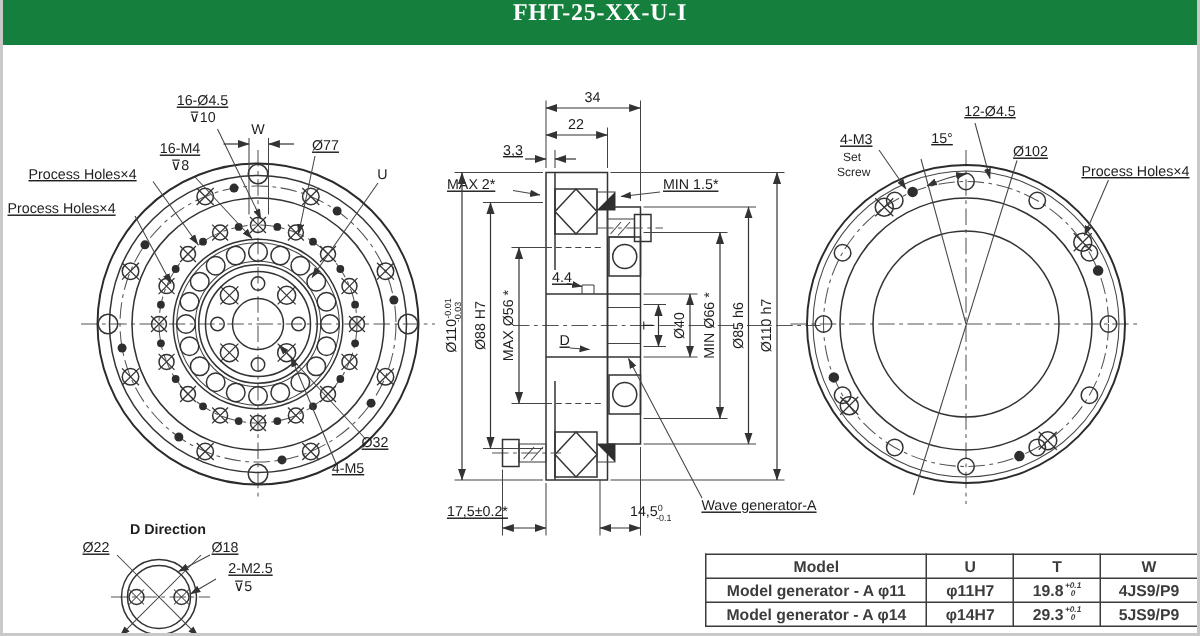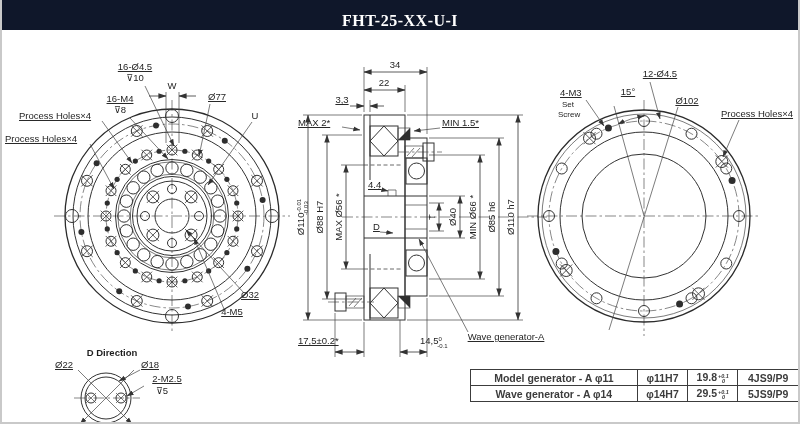--- a/index.html
+++ b/index.html
@@ -1,20 +1,20 @@
 <!DOCTYPE html>
 <html><head>
 <meta charset="utf-8">
 <style>
   html,body{margin:0;padding:0;background:#e8e8e8;}
   #page{position:relative;width:800px;height:424px;background:#fff;overflow:hidden;
         border-left:2px solid #c9c9c9;border-right:2px solid #c9c9c9;border-bottom:2px solid #c9c9c9;
         box-sizing:border-box;font-family:"Liberation Sans","DejaVu Sans",sans-serif;}
-  #titlebar{position:absolute;left:0;top:0;width:100%;height:30px;background:#0f172a;
-        color:#fff;display:flex;align-items:flex-end;justify-content:center;
+  #titlebar{position:absolute;left:0;top:0;width:100%;height:30px;background:#15803d;
+        color:#fff;display:flex;align-items:flex-start;justify-content:center;
         font-family:"Liberation Serif","DejaVu Serif",serif;font-weight:bold;font-size:16px;letter-spacing:.5px;}
   svg{position:absolute;left:0;top:0;}
   svg text{font-family:"Liberation Sans","DejaVu Sans",sans-serif;font-size:9.5px;fill:#1e1e1e;}
   .u{text-decoration:underline;}
   .sm{font-size:8px;}
   .s{stroke:#333;fill:none;stroke-width:1;}
   .s2{stroke:#2b2b2b;fill:none;stroke-width:1.3;}
   .t{stroke:#444;fill:none;stroke-width:.7;}
   .cl{stroke:#555;fill:none;stroke-width:.7;stroke-dasharray:11 3 2.5 3;}
   .dsh{stroke:#444;fill:none;stroke-width:.8;stroke-dasharray:4 2.5;}
@@ -408,33 +408,39 @@
       <line class="t" x1="142" y1="386" x2="125" y2="396" marker-end="url(#ar)"></line>
       <text class="u" x="62" y="368" text-anchor="middle">Ø22</text>
       <text class="u" x="148" y="368" text-anchor="middle">Ø18</text>
       <text class="u" x="165" y="382" text-anchor="middle">2-M2.5</text>
       <text x="160" y="394" text-anchor="middle">⊽5</text>
     </g>
   </svg>
 
   <table id="spec">
     <tbody>
+        <tr>
+      <td class="c0">Model</td>
+      <td class="c1">U</td>
+      <td class="c2">T</td>
+      <td class="c3">W</td>
+    </tr>
     <tr>
       <td>Model generator - A φ11</td>
       <td>φ11H7</td>
       <td><span>19.8</span><span class="tol">
               <i>+0.1</i>
               <i>0</i>
             </span></td>
       <td>4JS9/P9</td>
     </tr>
     <tr>
-      <td>Wave generator - A φ14</td>
+      <td>Model generator - A φ14</td>
       <td>φ14H7</td>
-      <td><span>29.5</span><span class="tol">
+      <td><span>29.3</span><span class="tol">
               <i>+0.1</i>
               <i>0</i>
             </span></td>
       <td>5JS9/P9</td>
     </tr>
   </tbody>
     </table>
 </div>
 
 </body></html>

